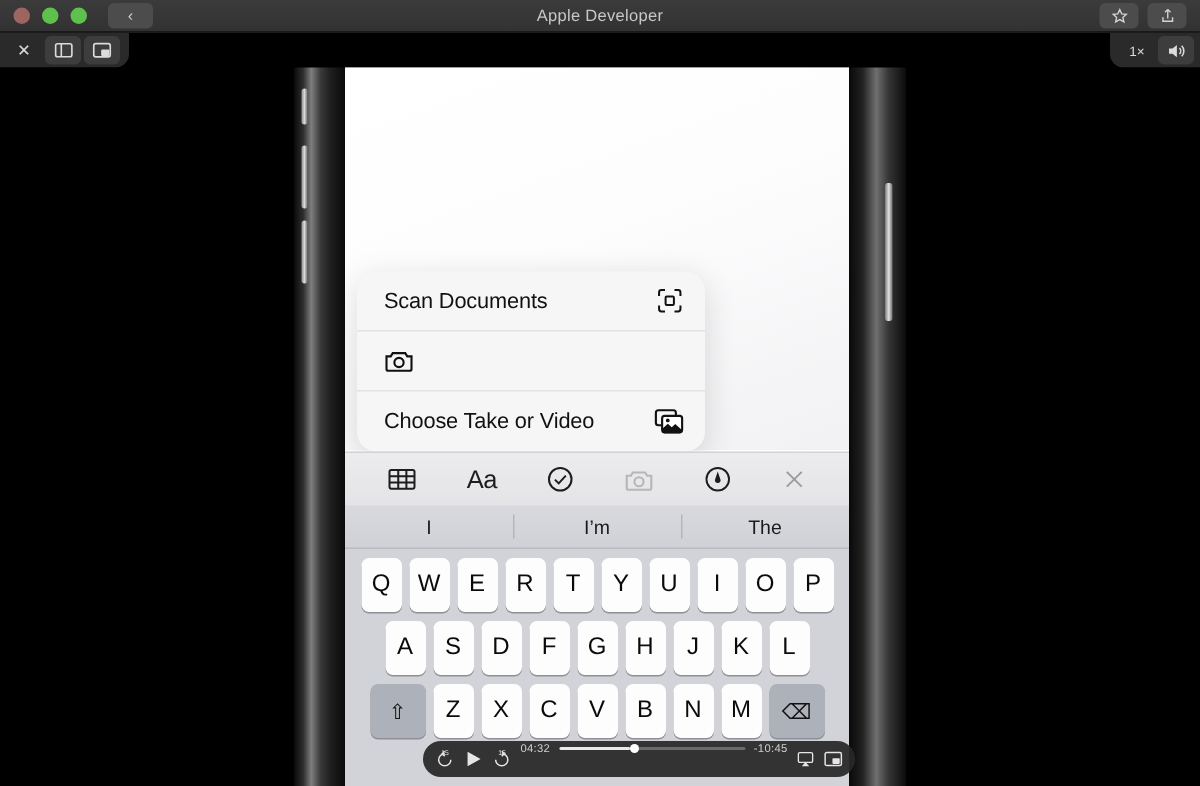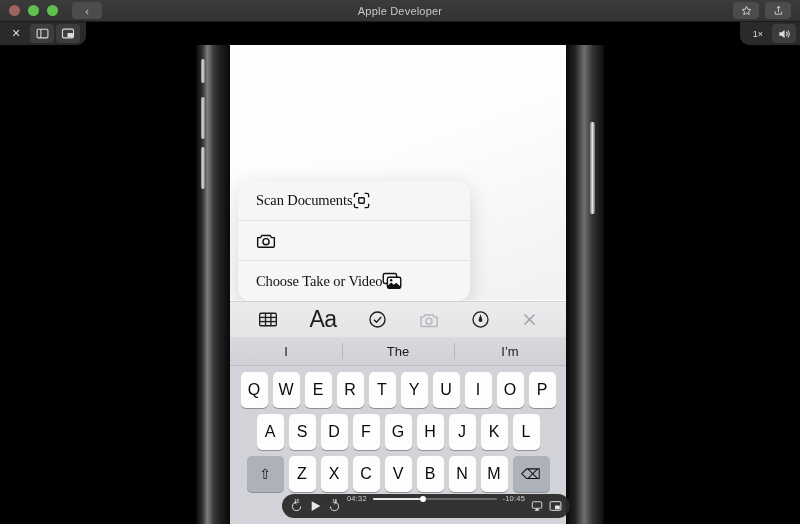--- a/index.html
+++ b/index.html
@@ -92,39 +92,39 @@
   }
 
   
   .menu {
     position:absolute; left:8px; top:136px; width:232px;
     background:#f6f6f7; border-radius:13px;
     box-shadow:0 5px 22px rgba(0,0,0,.14);
     overflow:hidden;
   }
   .menu-item {
-    height:40px; display:flex; align-items:center; 
-    padding:0 14px 0 18px; border-bottom:1px solid #e2e2e4;font-family:Liberation Serif, serif;
+    height:40px; display:flex; align-items:center; justify-content:space-between;
+    padding:0 14px 0 18px; border-bottom:1px solid #e2e2e4;
   }
   .menu-item:last-child { border-bottom:none; }
   .menu-label { font-size:14.5px; color:#111; letter-spacing:-.1px; }
   .menu-icon { color:#111; display:flex; align-items:center; }
 
   
   .fmtbar {
     position:absolute; left:0; right:0; top:256px; height:36px;
     background:linear-gradient(#ececee,#e4e4e6);
     border-top:1px solid #d2d2d4;
     display:flex; align-items:center; justify-content:space-around;
     padding:0 12px;
   }
   .fmt-icon { color:#1d1d1f; display:flex; align-items:center; justify-content:center; }
   .fmt-icon.dim { color:#b6b6ba; }
   .fmt-icon.close { color:#9b9b9f; }
-  .fmt-aa { font-size:23px; color:#1d1d1f; letter-spacing:-.4px; }
+  .fmt-aa { font-size:17px; color:#1d1d1f; letter-spacing:-.4px; }
 
   
   .keyboard {
     position:absolute; left:0; right:0; top:292px; bottom:0;
     background:#d1d3d9;
   }
   .predict {
     height:29px; display:flex; align-items:stretch;
     background:linear-gradient(#d9dade,#cfd1d6);
     border-bottom:1px solid #b9bbc0;
@@ -308,22 +308,22 @@
             <svg width="17" height="17" viewBox="0 0 24 24" fill="none" stroke="currentColor" stroke-width="1.8">
               <line x1="5" y1="5" x2="19" y2="19"></line>
                 <line x1="19" y1="5" x2="5" y2="19"></line>
             </svg>
           </span>
         </div>
 
         <div class="keyboard">
           <div class="predict">
             <div class="pred-cell">I</div>
+            <div class="pred-cell">I’m</div>
             <div class="pred-cell">The</div>
-            <div class="pred-cell">I’m</div>
           </div>
 
           <div class="krow r1">
             <div class="key">Q</div>
             <div class="key">W</div>
             <div class="key">E</div>
             <div class="key">R</div>
             <div class="key">T</div>
             <div class="key">Y</div>
             <div class="key">U</div>

